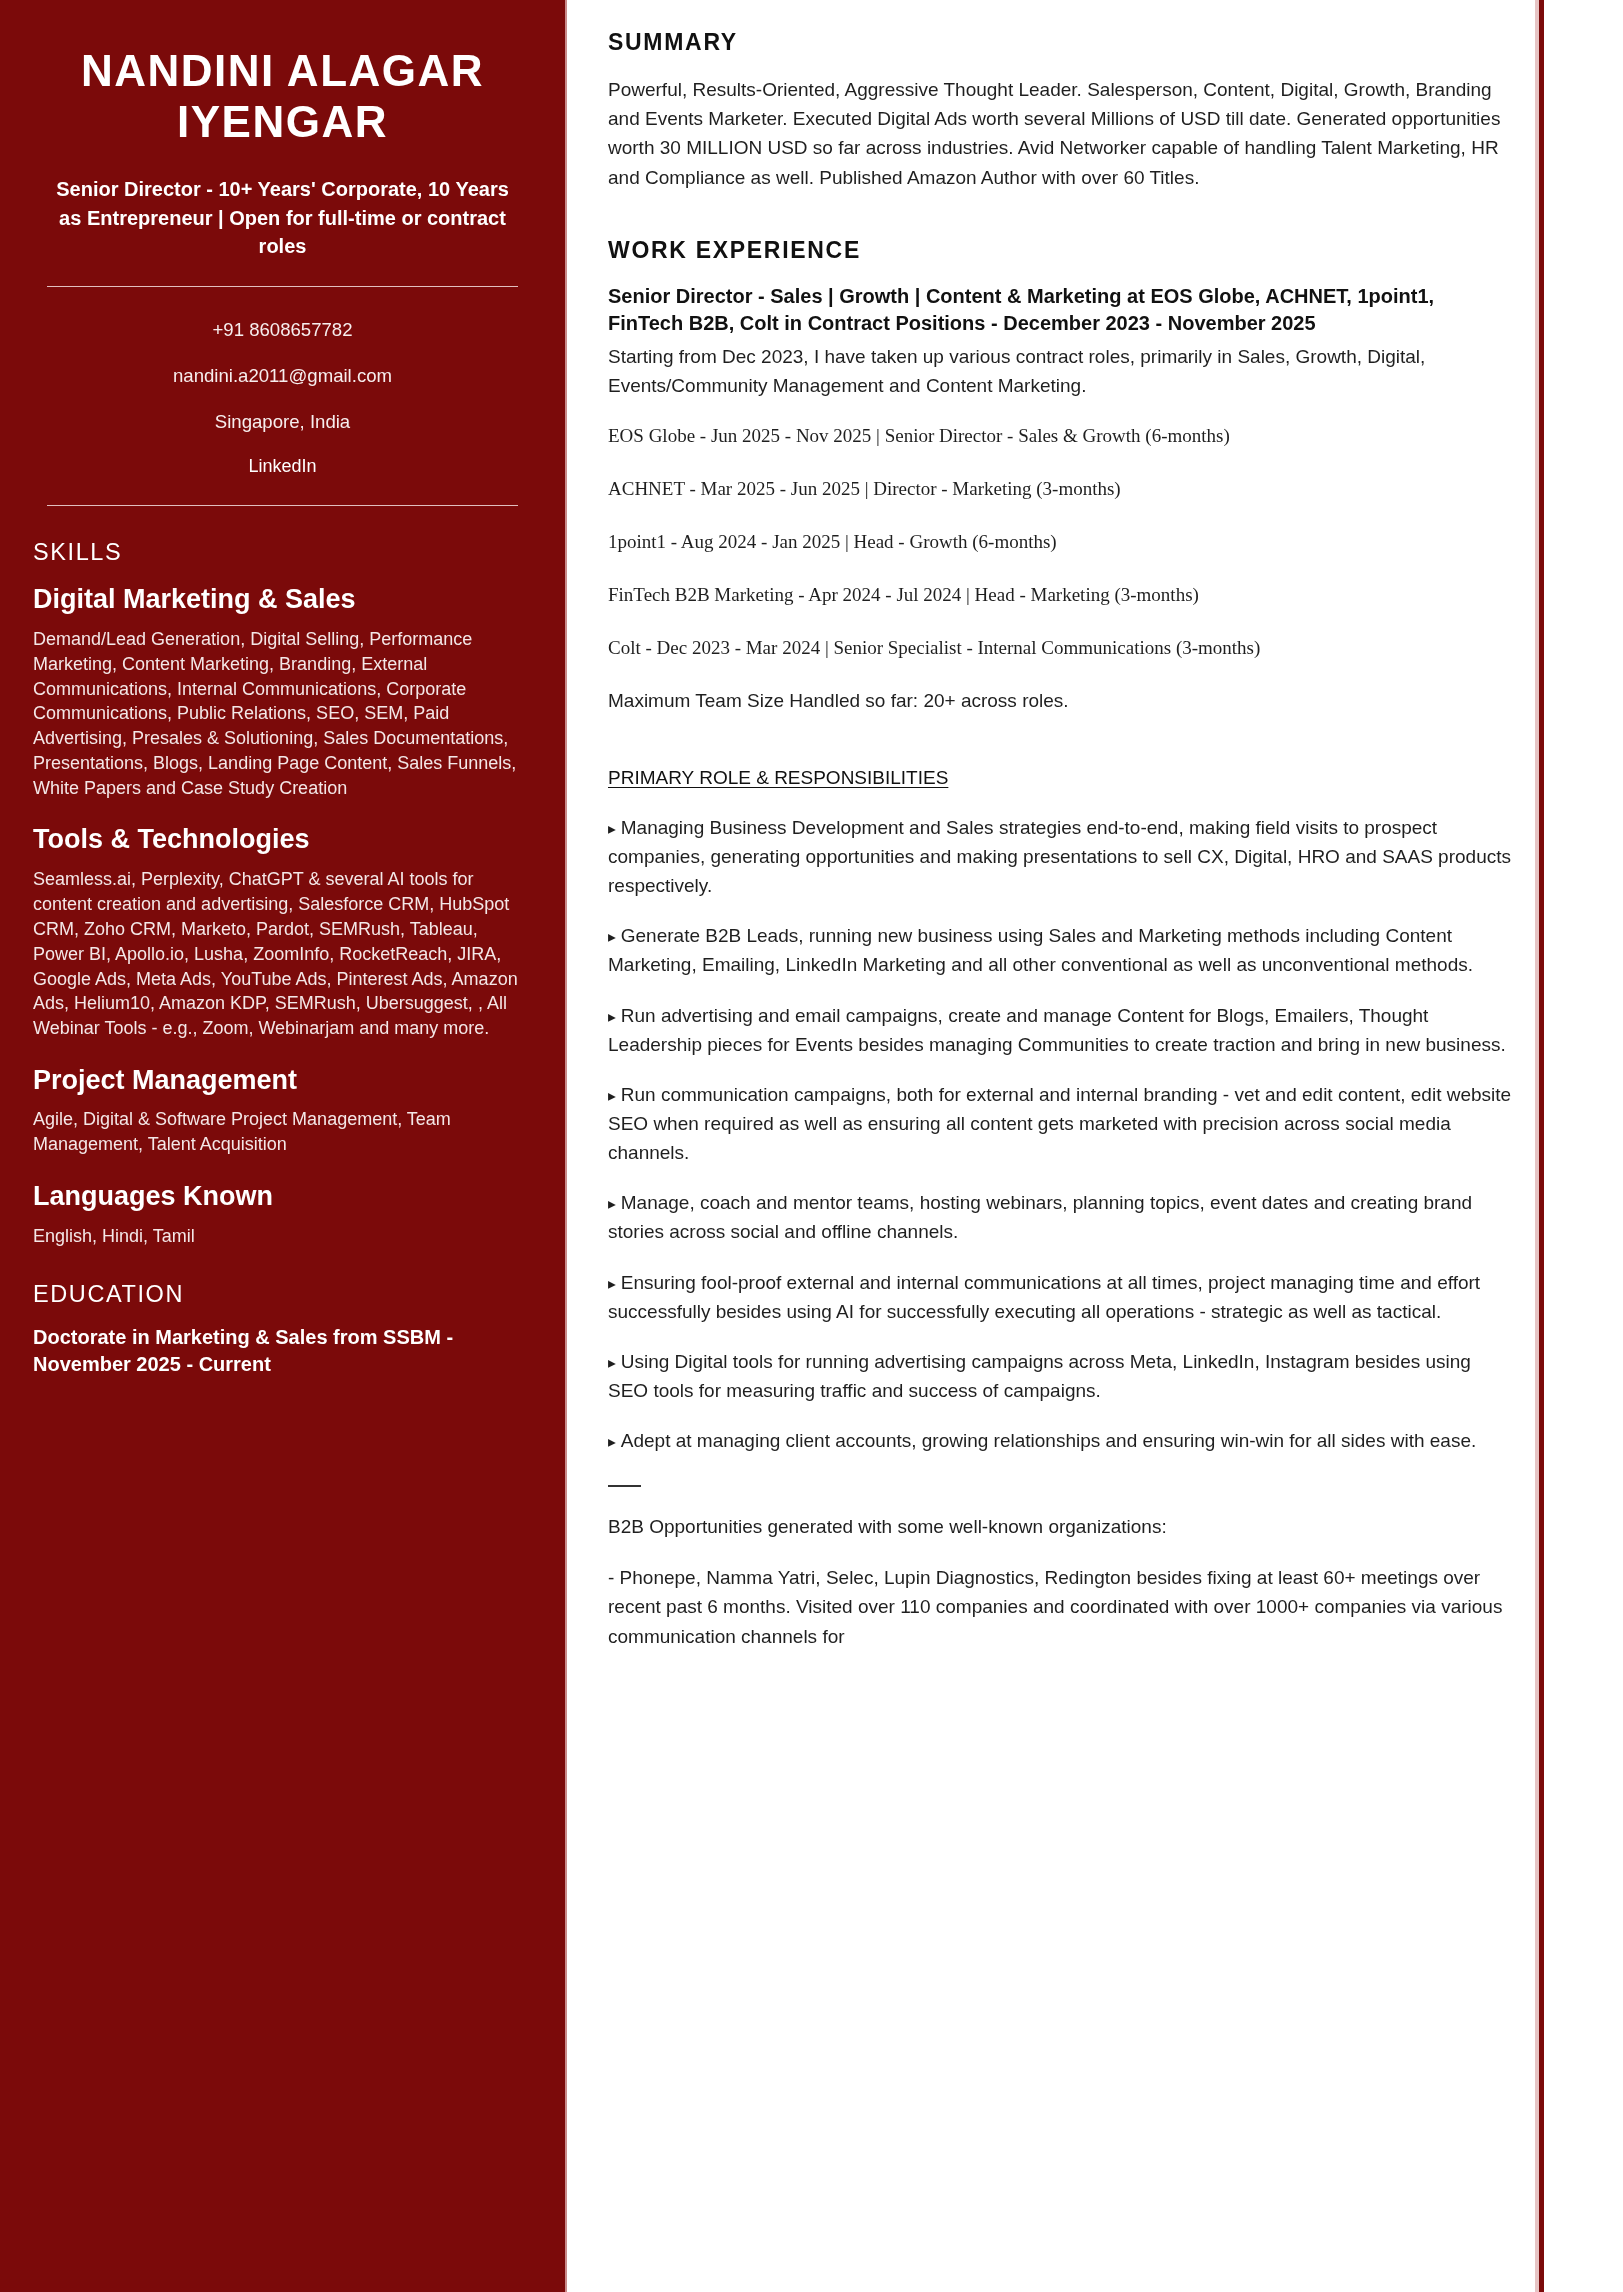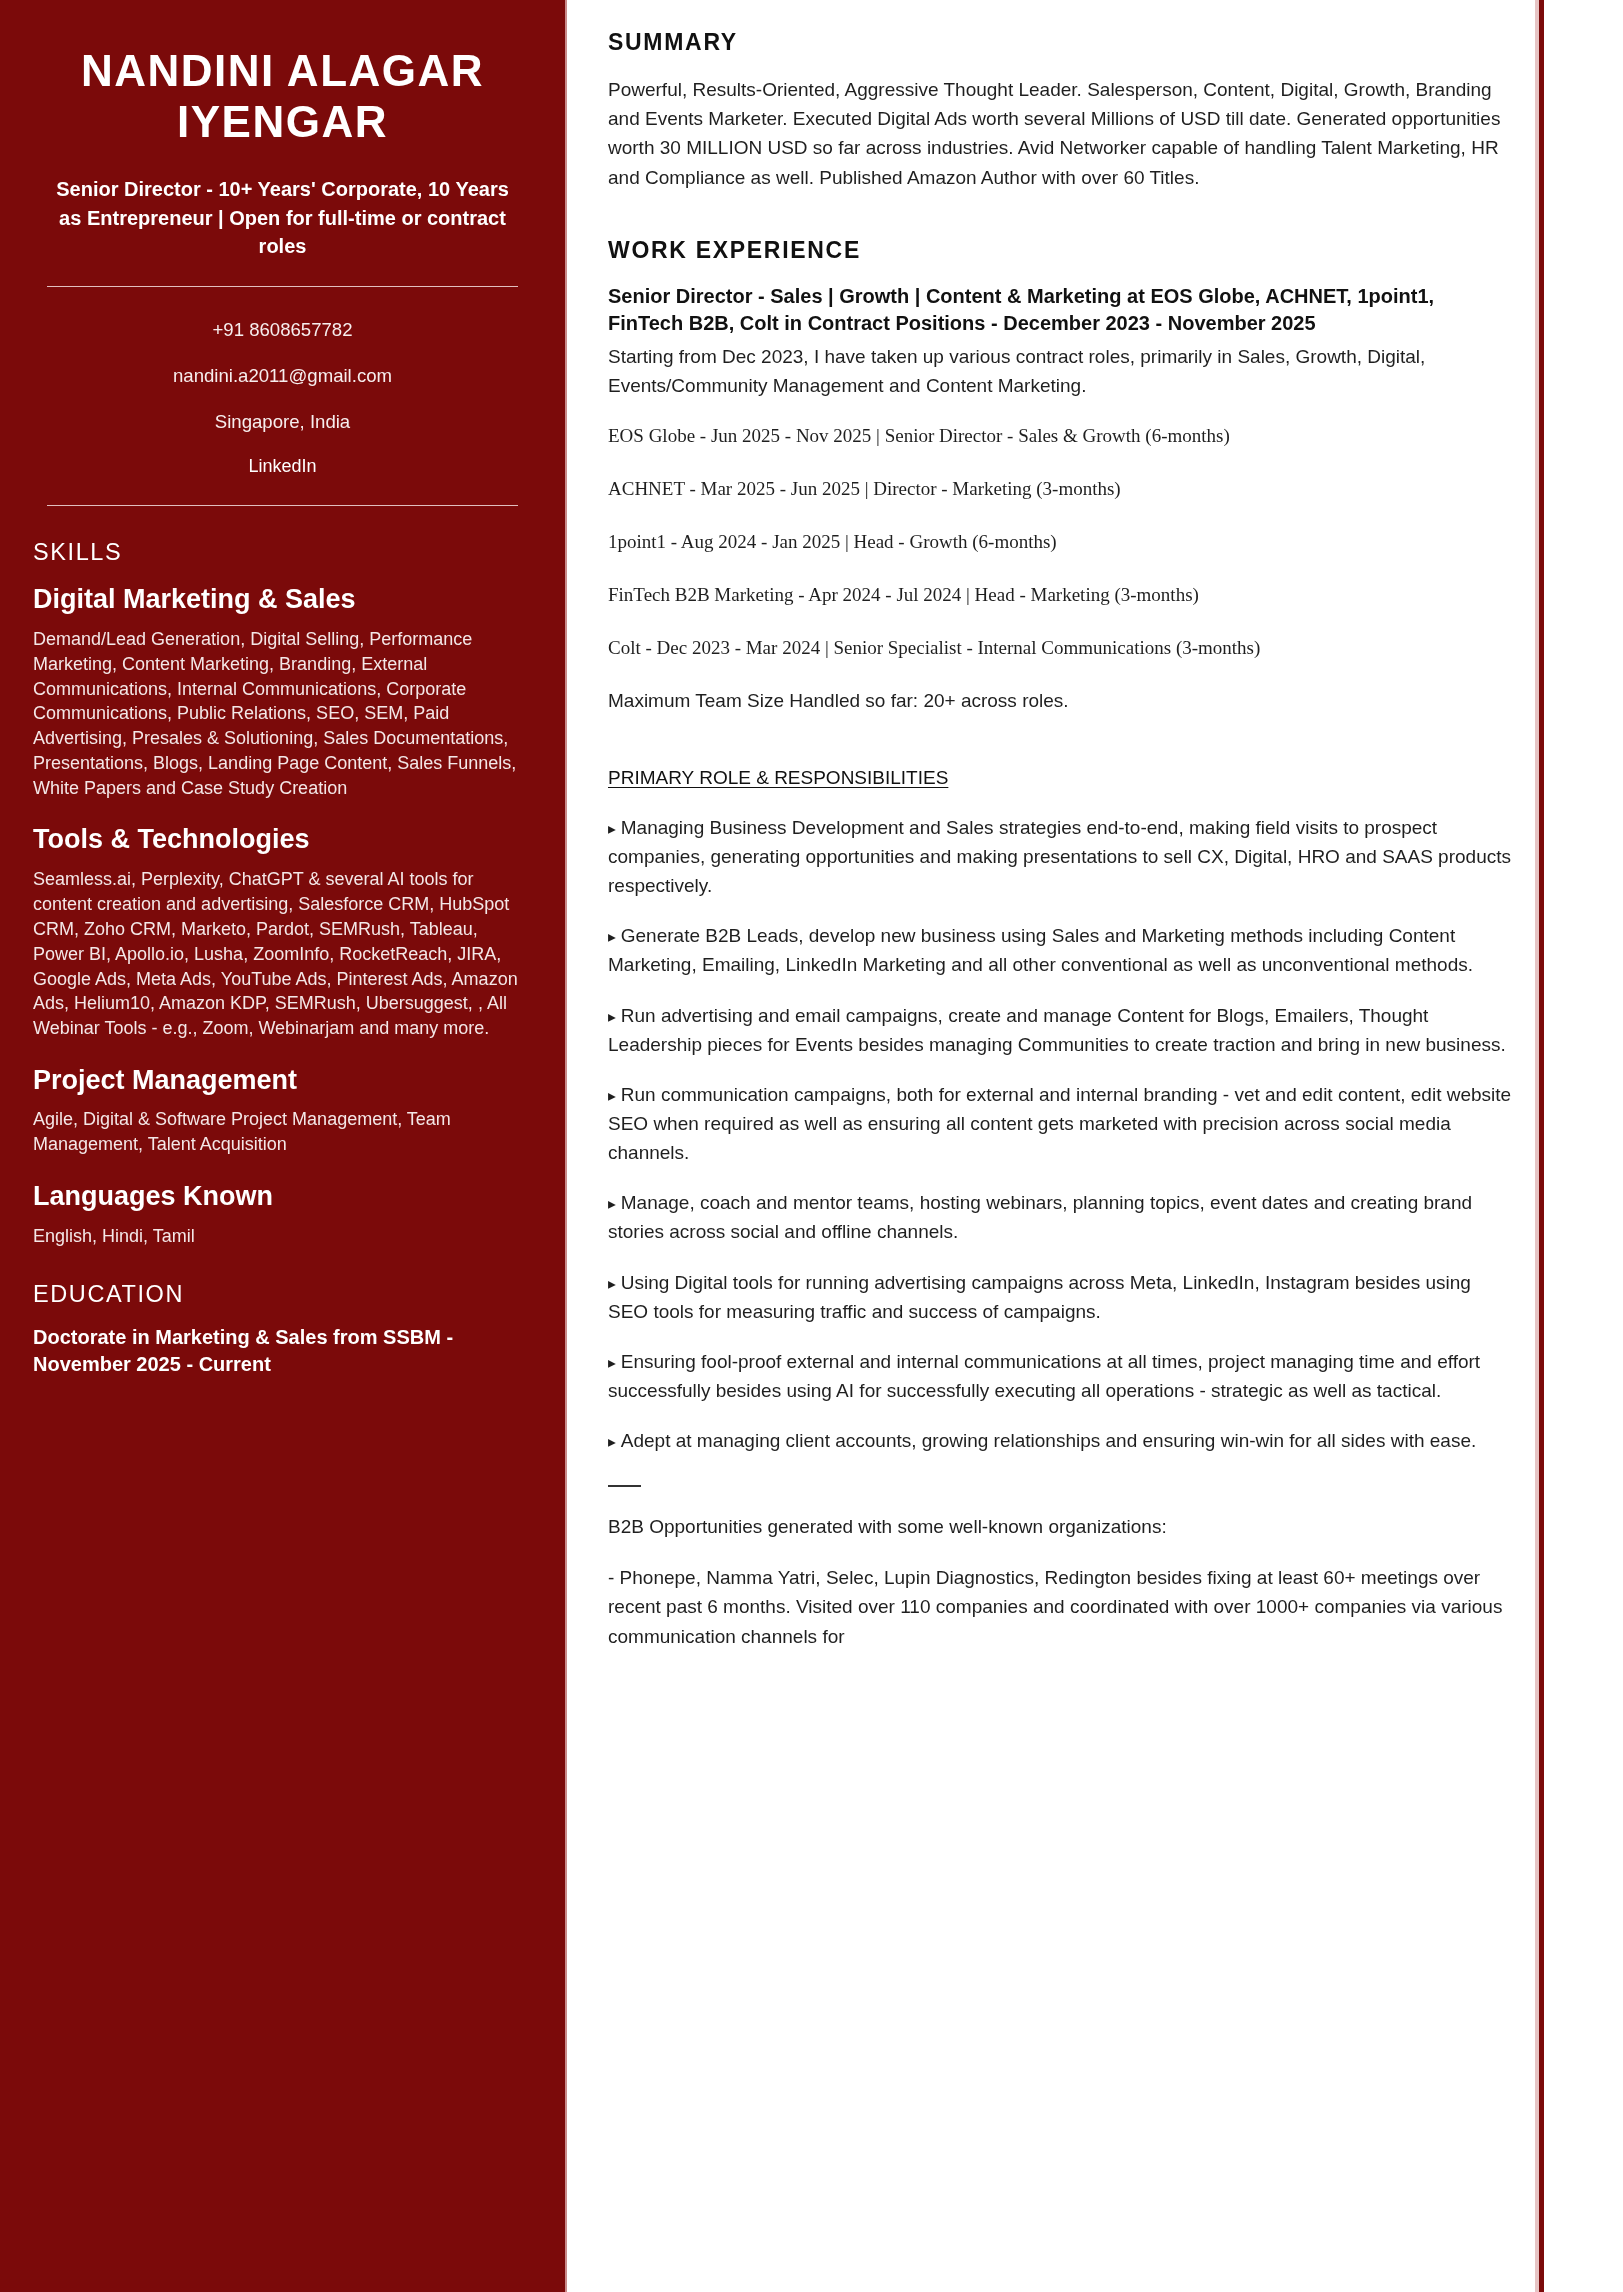--- a/index.html
+++ b/index.html
@@ -299,26 +299,26 @@
       <p class="role-line">ACHNET - Mar 2025 - Jun 2025 | Director - Marketing (3-months)</p>
       <p class="role-line">1point1 - Aug 2024 - Jan 2025 | Head - Growth (6-months)</p>
       <p class="role-line">FinTech B2B Marketing - Apr 2024 - Jul 2024 | Head - Marketing (3-months)</p>
       <p class="role-line">Colt - Dec 2023 - Mar 2024 | Senior Specialist - Internal Communications (3-months)</p>
 
       <p class="team-line">Maximum Team Size Handled so far: 20+ across roles.</p>
 
       <div><span class="subhead-underline">PRIMARY ROLE &amp; RESPONSIBILITIES</span></div>
 
       <p class="bullet"><span class="tri">▸</span><span>Managing Business Development and Sales strategies end-to-end, making field visits to prospect companies, generating opportunities and making presentations to sell CX, Digital, HRO and SAAS products respectively.</span></p>
-      <p class="bullet"><span class="tri">▸</span><span>Generate B2B Leads, develop new business using Sales and Marketing methods including Content Marketing, Emailing, LinkedIn Marketing and all other conventional as well as unconventional methods.</span></p>
+      <p class="bullet"><span class="tri">▸</span><span>Generate B2B Leads, running new business using Sales and Marketing methods including Content Marketing, Emailing, LinkedIn Marketing and all other conventional as well as unconventional methods.</span></p>
       <p class="bullet"><span class="tri">▸</span><span>Run advertising and email campaigns, create and manage Content for Blogs, Emailers, Thought Leadership pieces for Events besides managing Communities to create traction and bring in new business.</span></p>
       <p class="bullet"><span class="tri">▸</span><span>Run communication campaigns, both for external and internal branding - vet and edit content, edit website SEO when required as well as ensuring all content gets marketed with precision across social media channels.</span></p>
       <p class="bullet"><span class="tri">▸</span><span>Manage, coach and mentor teams, hosting webinars, planning topics, event dates and creating brand stories across social and offline channels.</span></p>
+      <p class="bullet"><span class="tri">▸</span><span>Ensuring fool-proof external and internal communications at all times, project managing time and effort successfully besides using AI for successfully executing all operations - strategic as well as tactical.</span></p>
       <p class="bullet"><span class="tri">▸</span><span>Using Digital tools for running advertising campaigns across Meta, LinkedIn, Instagram besides using SEO tools for measuring traffic and success of campaigns.</span></p>
-      <p class="bullet"><span class="tri">▸</span><span>Ensuring fool-proof external and internal communications at all times, project managing time and effort successfully besides using AI for successfully executing all operations - strategic as well as tactical.</span></p>
       <p class="bullet"><span class="tri">▸</span><span>Adept at managing client accounts, growing relationships and ensuring win-win for all sides with ease.</span></p>
 
       <div class="divider-dash"></div>
 
       <p class="closing-head">B2B Opportunities generated with some well-known organizations:</p>
       <p class="closing-body">- Phonepe, Namma Yatri, Selec, Lupin Diagnostics, Redington besides fixing at least 60+ meetings over recent past 6 months. Visited over 110 companies and coordinated with over 1000+ companies via various communication channels for</p>
     </section>
 
     <div class="right-rule"></div>
   </main>

